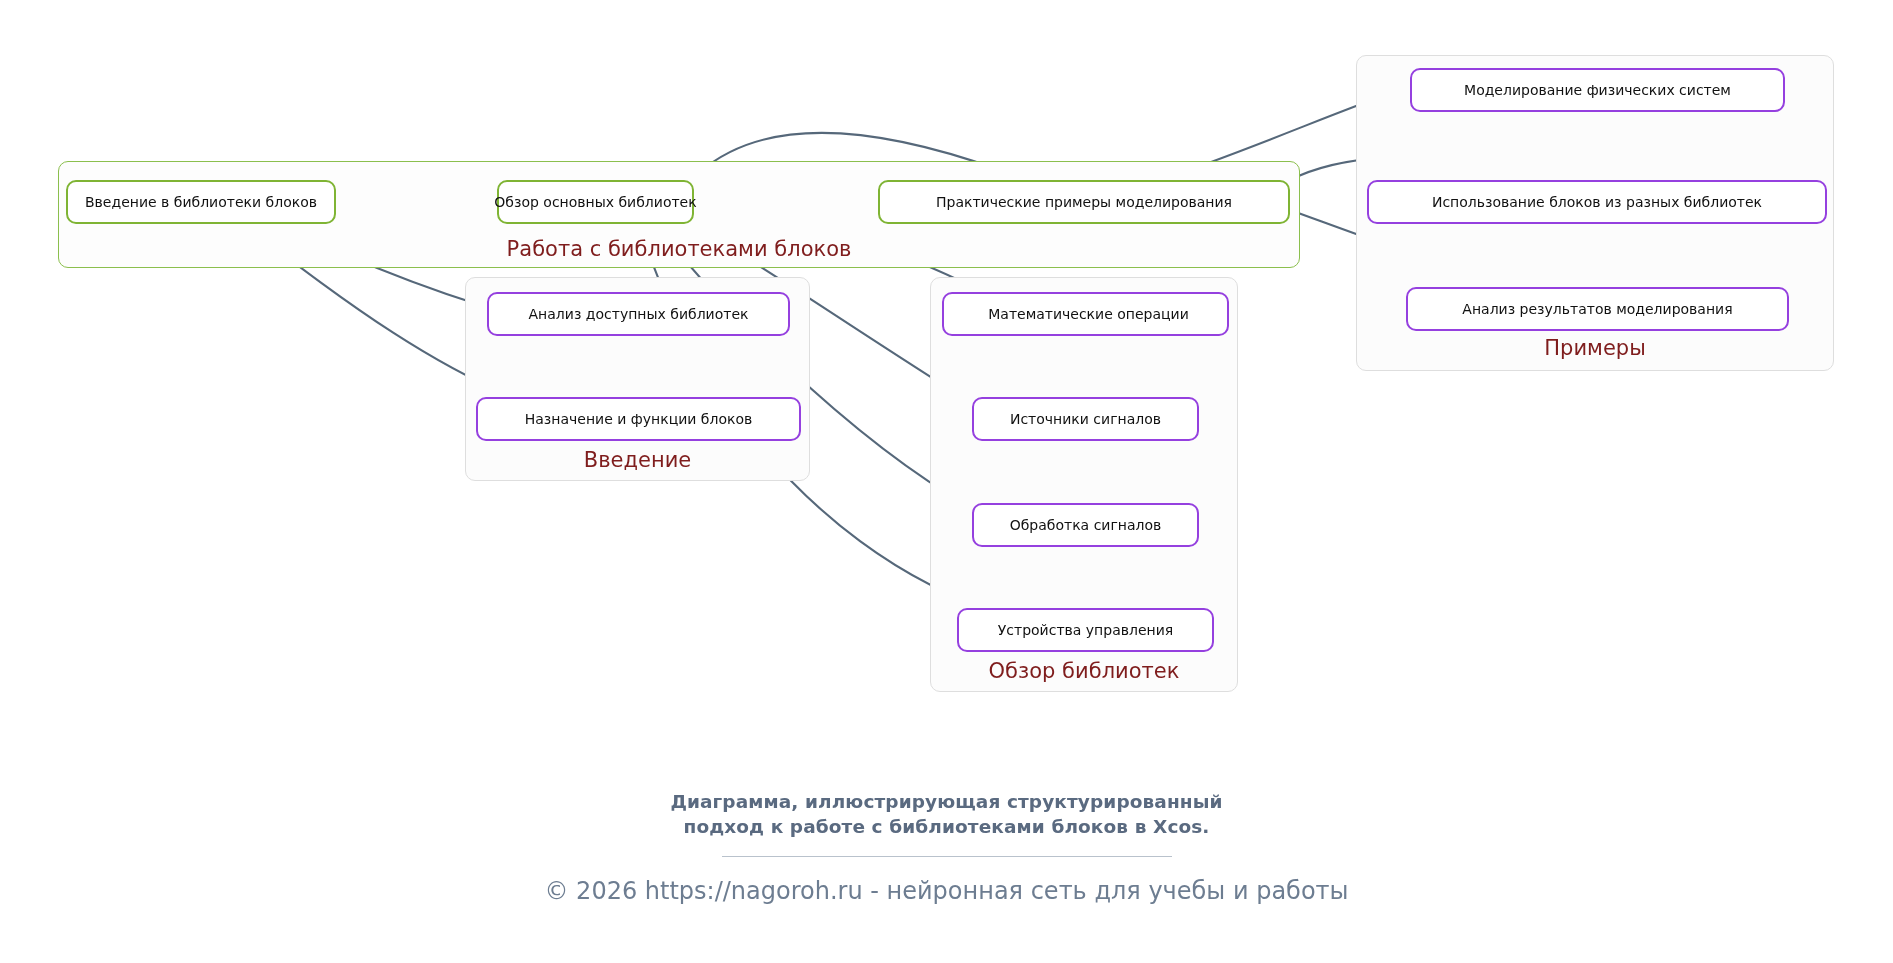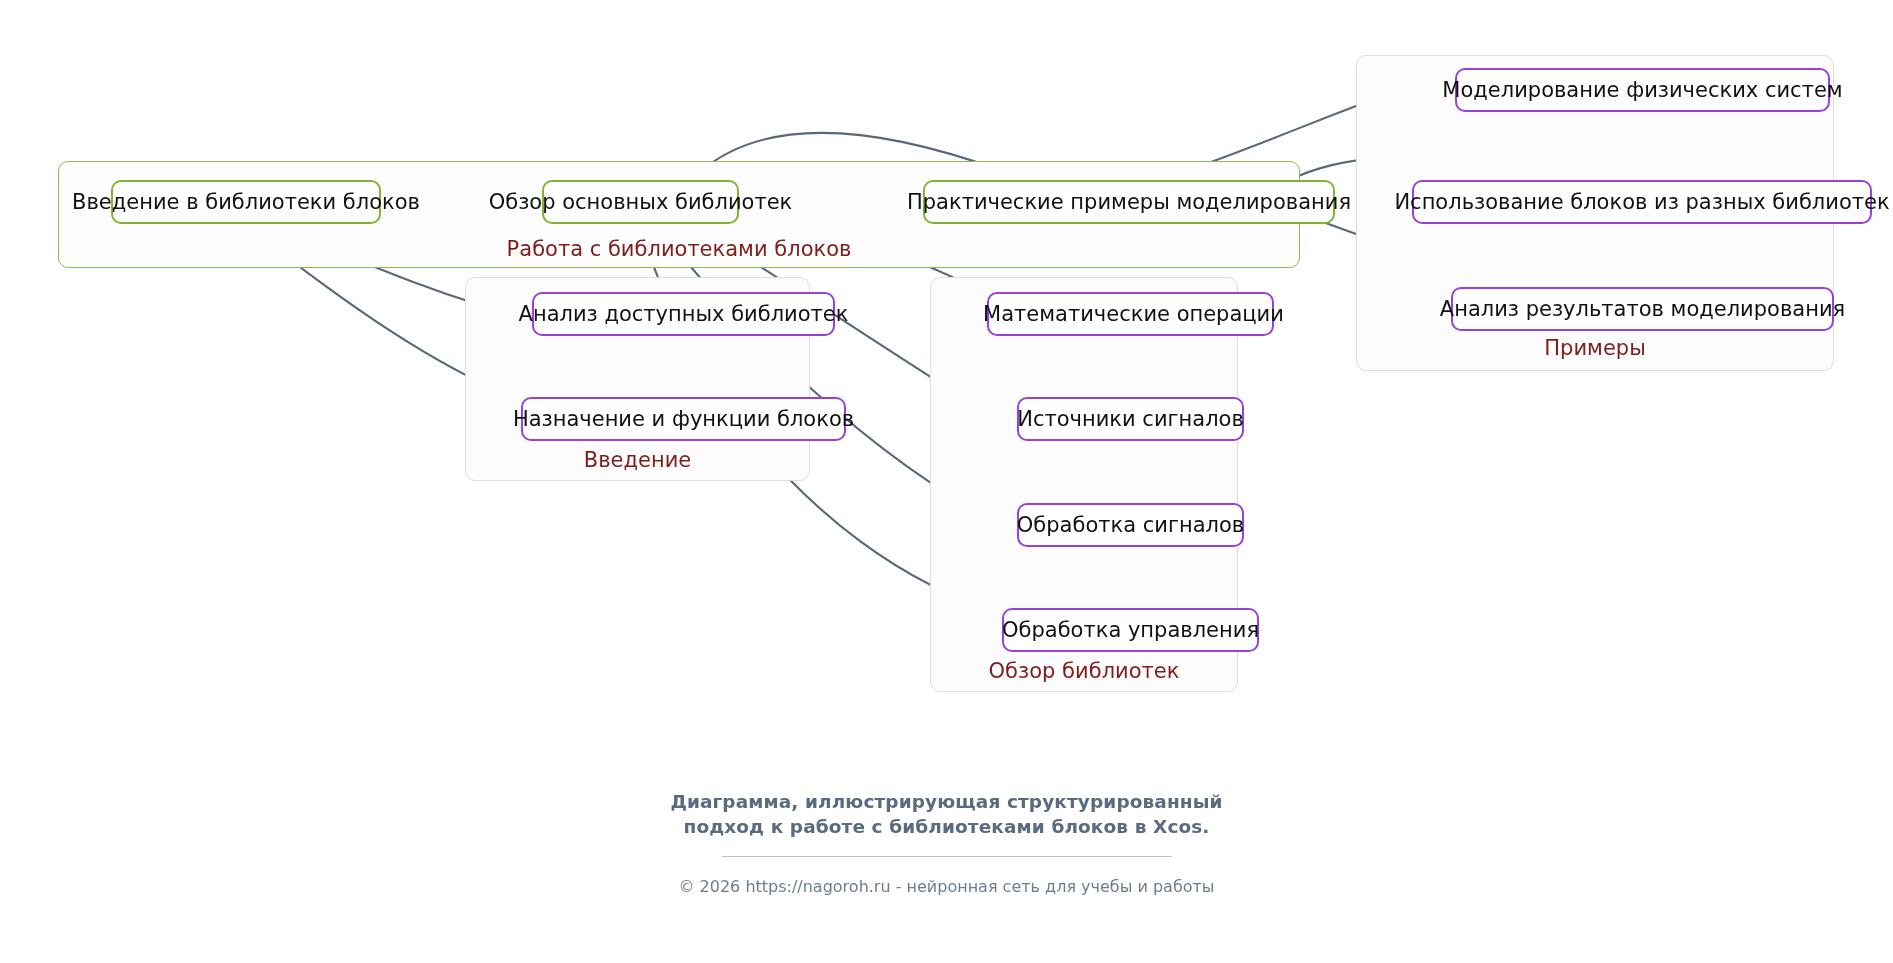--- a/index.html
+++ b/index.html
@@ -56,25 +56,24 @@
 
   
   .node {
     position: absolute;
     box-sizing: border-box;
     display: flex;
     align-items: center;
     justify-content: center;
     border-radius: 10px;
     background: #ffffff;
-    font-size: 21px;
+    font-size: 14px;
     color: #111111;
     white-space: nowrap;
     padding: 0 14px;
-    margin-left: 45px;
   }
   .node.purple { border: 2.2px solid #9540df; }
   .node.green  { border: 2.2px solid #7fb434; }
 
   
   .footer {
     position: absolute;
     left: 0;
     width: 100%;
     text-align: center;
@@ -87,21 +86,21 @@
     letter-spacing: 0.1px;
   }
   .divider {
     width: 450px;
     height: 1px;
     background: #b9c2cc;
     margin: 16px auto 0 auto;
   }
   .copyright {
     margin-top: 20px;
-    font-size: 16px;
+    font-size: 24px;
     color: #6d7d91;
   }
 </style>
 </head>
 <body>
 
 <div id="canvas">
 
   <svg class="diagram-svg" viewBox="0 0 1893 963">
     <defs>
@@ -160,21 +159,21 @@
   <div class="node purple" style="left:487px; top:292px; width:303px; height:44px;">Анализ доступных библиотек</div>
 
   <div class="node purple" style="left:476px; top:397px; width:325px; height:44px;">Назначение и функции блоков</div>
 
   <div class="node purple" style="left:942px; top:292px; width:287px; height:44px;padding-left:20px;">Математические операции</div>
 
   <div class="node purple" style="left:972px; top:397px; width:227px; height:44px;">Источники сигналов</div>
 
   <div class="node purple" style="left:972px; top:503px; width:227px; height:44px;">Обработка сигналов</div>
 
-  <div class="node purple" style="left:957px; top:608px; width:257px; height:44px;">Обработка управления</div>
+  <div class="node purple" style="left:957px; top:608px; width:257px; height:44px;">Устройства управления</div>
 
   <div class="node purple" style="left:1410px; top:68px; width:375px; height:44px;">Моделирование физических систем</div>
 
   <div class="node purple" style="left:1367px; top:180px; width:460px; height:44px;">Использование блоков из разных библиотек</div>
 
   <div class="node purple" style="left:1406px; top:287px; width:383px; height:44px;">Анализ результатов моделирования</div>
 
   <div class="footer" style="top:790px;">
     <div class="caption-line">Диаграмма, иллюстрирующая структурированный</div>
     <div class="caption-line">подход к работе с библиотеками блоков в Xcos.</div>

